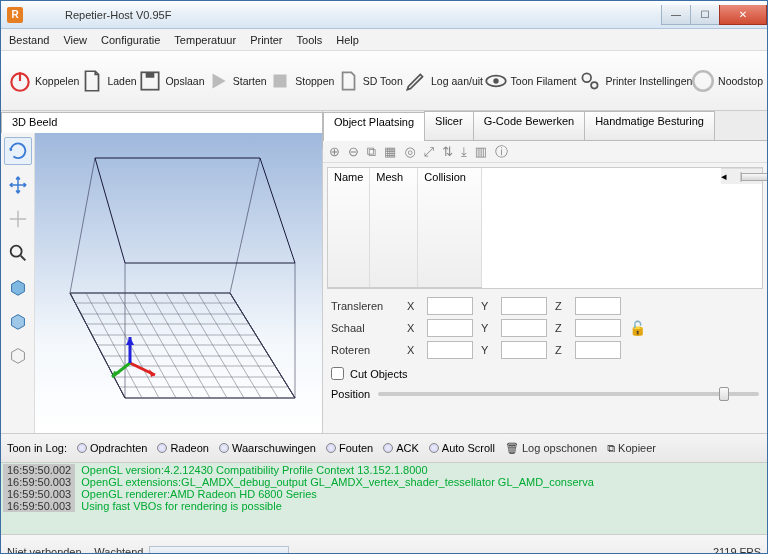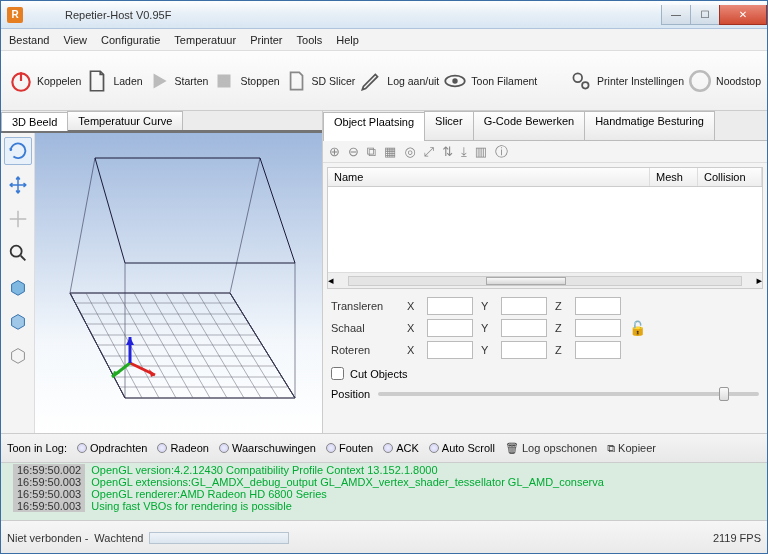--- a/index.html
+++ b/index.html
@@ -17,37 +17,37 @@
 
 .toolbar { height: 60px; display: flex; align-items: center; padding: 4px 6px; gap: 2px; background: linear-gradient(#fdfdfd,#f0f0f0); border-bottom: 1px solid #ccc; }
 .tb-item { display: flex; flex-direction: row; align-items: center; min-width: 56px; gap: 2px; }
 .tb-icon { width: 28px; height: 28px; display: flex; align-items: center; justify-content: center; }
 .tb-icon svg { width: 26px; height: 26px; }
 .tb-label { font-size: 10.5px; color: #222; white-space: nowrap; }
 .tb-spacer { flex: 1; }
 
 .main { display: flex; height: 322px; }
 .left-pane { width: 322px; display: flex; flex-direction: column; border-right: 1px solid #ccc; }
-.tabs { height: 22px; display: flex; border-bottom: 3px solid #737373; background: #ececec; }
+.tabs { height: 22px; display: flex; border-bottom: 1px solid #737373; background: #ececec; flex-direction: column; }
 .tab { padding: 3px 10px; border: 1px solid #bbb; border-bottom: none; background: linear-gradient(#fefefe,#eaeaea); margin-right: -1px; }
 .tab.active { background: #fff; position: relative; top: 1px; }
 
 .view3d { flex: 1; display: flex; }
 .vtoolbar { width: 34px; background: #f4f4f4; border-right: 1px solid #ddd; display: flex; flex-direction: column; align-items: center; padding-top: 4px; gap: 6px; }
 .vbtn { width: 28px; height: 28px; display: flex; align-items: center; justify-content: center; border: 1px solid transparent; border-radius: 2px; }
 .vbtn.active { border-color:#9cb8d8; background:#e8f0fa; }
 .vbtn svg { width: 22px; height: 22px; }
 .canvas3d { flex: 1; background: linear-gradient(#9fb8dd 0%, #f4f8fc 70%, #ffffff 100%); position: relative; }
 .canvas3d svg { position:absolute; top:0; left:0; }
 
 .right-pane { flex: 1; display: flex; flex-direction: column; background: #f4f4f4; }
 .rtabs { display: flex; border-bottom: 1px solid #bbb; background: #ececec; height: 30px; }
 .rtoolbar { height: 22px; display: flex; align-items: center; gap: 8px; padding: 0 6px; border-bottom: 1px solid #ddd; color:#888; }
 .rtoolbar span { font-size: 13px; cursor:default; }
-.rtable { border: 1px solid #ccc; margin: 4px; background: #fff; height: 122px; display:flex; flex-direction:column; }
+.rtable { border: 1px solid #ccc; margin: 4px; background: #fff; height: 122px; display:flex; flex-direction:row; }
 .rtable-header { display: flex; background: linear-gradient(#fdfdfd,#eee); border-bottom: 1px solid #ccc; }
 .rtable-header div { padding: 3px 6px; border-right: 1px solid #ddd; }
 .th-name { flex:1; } .th-mesh { width:48px; } .th-coll { width:64px; }
 .rtable-body { flex:1; }
 .hscroll { height: 16px; background: #efefef; border-top:1px solid #ddd; display:flex; align-items:center; }
 .hscroll .track { flex:1; height:10px; background:#e4e4e4; border:1px solid #ccc; margin:0 14px; position:relative; }
 .hscroll .thumb { position:absolute; left:35%; width:80px; height:8px; background:linear-gradient(#f8f8f8,#d8d8d8); border:1px solid #aaa; top:0; }
 
 .transform { padding: 4px 8px; display: grid; grid-template-columns: 70px 14px 48px 14px 48px 14px 48px 24px; gap: 4px 6px; align-items: center; }
 .transform label { color:#333; }
@@ -58,21 +58,21 @@
 .cutrow input[type=checkbox]{ width:13px;height:13px; }
 .posrow { padding: 4px 8px 8px; display:flex; align-items:center; gap:8px;text-align:center; }
 .posrow .slider { flex:1; height:4px; background:#ccc; border-radius:2px; position:relative; }
 .posrow .slider .knob { position:absolute; right:8%; top:-5px; width:10px; height:14px; background:linear-gradient(#fafafa,#ddd); border:1px solid #999; border-radius:2px; }
 
 .logbar { height: 30px; display: flex; align-items: center; gap: 10px; padding: 0 6px; background: linear-gradient(#f4f4f4,#e8e8e8); border-top: 1px solid #ccc; border-bottom:1px solid #ccc; font-size: 10.5px; }
 .logbar .radio { display: inline-flex; align-items: center; gap: 3px; }
 .logbar .radio .dot { width:10px;height:10px;border-radius:50%;border:1px solid #888;display:inline-block; background:radial-gradient(#eef,#cce); }
 .logbar .link { color:#333; display:inline-flex; align-items:center; gap:3px; }
 
-.logview { height: 58px; background: #d9ecdf; font-family: "Consolas","Courier New",monospace; font-size: 11px; overflow: hidden; padding: 1px 12px; border-bottom:1px solid #ccc; }
+.logview { height: 72px; background: #d9ecdf; font-family: "Consolas","Courier New",monospace; font-size: 11px; overflow: hidden; padding: 1px 2px; border-bottom:1px solid #ccc; }
 .logline { display:flex; white-space: nowrap; }
 .logline .ts { background: #c7c7c7; color:#333; padding: 0 4px; }
 .logline .msg { color: #0a3; padding-left: 6px; }
 
 .status { height: 34px; display:flex; align-items:center; padding:0 6px; gap: 6px; background:linear-gradient(#f6f6f6,#e9e9e9); font-size:11px; color:#333; }
 .status .prog { width: 140px; height:12px; border:1px solid #b6c4d2; background:linear-gradient(#eef3f8,#dce6ef); }
 .status .sep { flex:1; }
 </style>
 </head>
 <body>
@@ -112,40 +112,49 @@
         <svg viewBox="0 0 24 24">
           <path d="M6 3h9l3 3v15H6z" fill="none" stroke="#555" stroke-width="1.6"></path>
           <path d="M15 3v3h3" fill="none" stroke="#555" stroke-width="1.6"></path>
         </svg>
       </div>
     <div class="tb-label">Laden</div>
   </div>
   <div class="tb-item">
     <div class="tb-icon">
         <svg viewBox="0 0 24 24">
+          <rect x="4" y="4" width="16" height="16" fill="none" stroke="#555" stroke-width="1.6"></rect>
+          <rect x="8" y="4" width="8" height="5" fill="#555"></rect>
+        </svg>
+      </div>
+    <div class="tb-label">Opslaan</div>
+  </div>
+  <div class="tb-item">
+    <div class="tb-icon">
+        <svg viewBox="0 0 24 24">
           <path d="M7 5l12 7-12 7z" fill="#bbb"></path>
         </svg>
       </div>
     <div class="tb-label">Starten</div>
   </div>
   <div class="tb-item">
     <div class="tb-icon">
         <svg viewBox="0 0 24 24">
           <rect x="6" y="6" width="12" height="12" fill="#bbb"></rect>
         </svg>
       </div>
     <div class="tb-label">Stoppen</div>
   </div>
   <div class="tb-item">
     <div class="tb-icon">
         <svg viewBox="0 0 24 24">
           <path d="M7 4h8l3 3v13H7z" fill="none" stroke="#888" stroke-width="1.6"></path>
         </svg>
       </div>
-    <div class="tb-label">SD Slicer</div>
+    <div class="tb-label">SD Toon</div>
   </div>
   <div class="tb-item">
     <div class="tb-icon">
         <svg viewBox="0 0 24 24">
           <path d="M4 20l3-1 11-11-2-2L5 17z" fill="none" stroke="#555" stroke-width="1.6"></path>
         </svg>
       </div>
     <div class="tb-label">Log aan/uit</div>
   </div>
   <div class="tb-item" style="min-width:80px">

